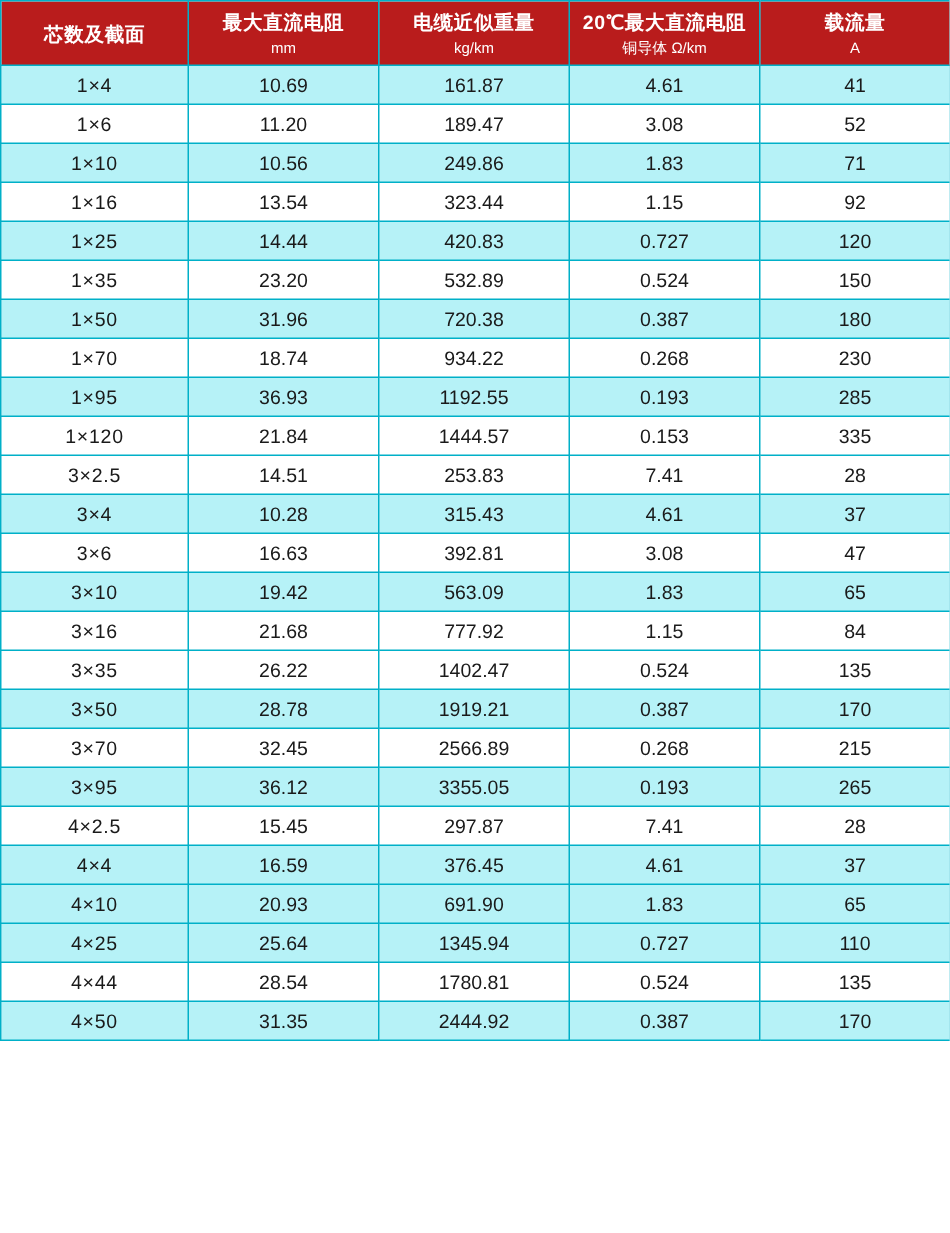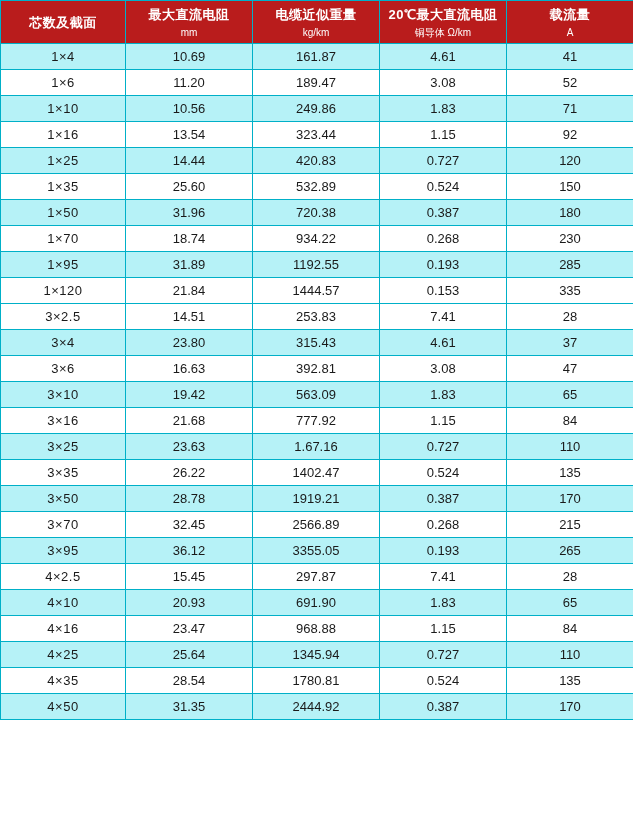--- a/index.html
+++ b/index.html
@@ -127,63 +127,63 @@
       </tr>
       <tr class="even">
         <td class="spec">1×25</td>
         <td>14.44</td>
         <td>420.83</td>
         <td>0.727</td>
         <td>120</td>
       </tr>
       <tr class="odd">
         <td class="spec">1×35</td>
-        <td>25.60</td>
+        <td>23.20</td>
         <td>532.89</td>
         <td>0.524</td>
         <td>150</td>
       </tr>
       <tr class="even">
         <td class="spec">1×50</td>
         <td>31.96</td>
         <td>720.38</td>
         <td>0.387</td>
         <td>180</td>
       </tr>
       <tr class="odd">
         <td class="spec">1×70</td>
         <td>18.74</td>
         <td>934.22</td>
         <td>0.268</td>
         <td>230</td>
       </tr>
       <tr class="even">
         <td class="spec">1×95</td>
-        <td>31.89</td>
+        <td>36.93</td>
         <td>1192.55</td>
         <td>0.193</td>
         <td>285</td>
       </tr>
       <tr class="odd">
         <td class="spec">1×120</td>
         <td>21.84</td>
         <td>1444.57</td>
         <td>0.153</td>
         <td>335</td>
       </tr>
       <tr class="odd">
         <td class="spec">3×2.5</td>
         <td>14.51</td>
         <td>253.83</td>
         <td>7.41</td>
         <td>28</td>
       </tr>
       <tr class="even">
         <td class="spec">3×4</td>
-        <td>23.80</td>
+        <td>10.28</td>
         <td>315.43</td>
         <td>4.61</td>
         <td>37</td>
       </tr>
       <tr class="odd">
         <td class="spec">3×6</td>
         <td>16.63</td>
         <td>392.81</td>
         <td>3.08</td>
         <td>47</td>
@@ -195,27 +195,20 @@
         <td>1.83</td>
         <td>65</td>
       </tr>
       <tr class="odd">
         <td class="spec">3×16</td>
         <td>21.68</td>
         <td>777.92</td>
         <td>1.15</td>
         <td>84</td>
       </tr>
-      <tr class="even">
-        <td class="spec">3×25</td>
-        <td>23.63</td>
-        <td>1.67.16</td>
-        <td>0.727</td>
-        <td>110</td>
-      </tr>
       <tr class="odd">
         <td class="spec">3×35</td>
         <td>26.22</td>
         <td>1402.47</td>
         <td>0.524</td>
         <td>135</td>
       </tr>
       <tr class="even">
         <td class="spec">3×50</td>
         <td>28.78</td>
@@ -238,42 +231,42 @@
         <td>265</td>
       </tr>
       <tr class="odd">
         <td class="spec">4×2.5</td>
         <td>15.45</td>
         <td>297.87</td>
         <td>7.41</td>
         <td>28</td>
       </tr>
       <tr class="even">
+        <td class="spec">4×4</td>
+        <td>16.59</td>
+        <td>376.45</td>
+        <td>4.61</td>
+        <td>37</td>
+      </tr>
+      <tr class="even">
         <td class="spec">4×10</td>
         <td>20.93</td>
         <td>691.90</td>
         <td>1.83</td>
         <td>65</td>
       </tr>
-      <tr class="odd">
-        <td class="spec">4×16</td>
-        <td>23.47</td>
-        <td>968.88</td>
-        <td>1.15</td>
-        <td>84</td>
-      </tr>
       <tr class="even">
         <td class="spec">4×25</td>
         <td>25.64</td>
         <td>1345.94</td>
         <td>0.727</td>
         <td>110</td>
       </tr>
       <tr class="odd">
-        <td class="spec">4×35</td>
+        <td class="spec">4×44</td>
         <td>28.54</td>
         <td>1780.81</td>
         <td>0.524</td>
         <td>135</td>
       </tr>
       <tr class="even">
         <td class="spec">4×50</td>
         <td>31.35</td>
         <td>2444.92</td>
         <td>0.387</td>

